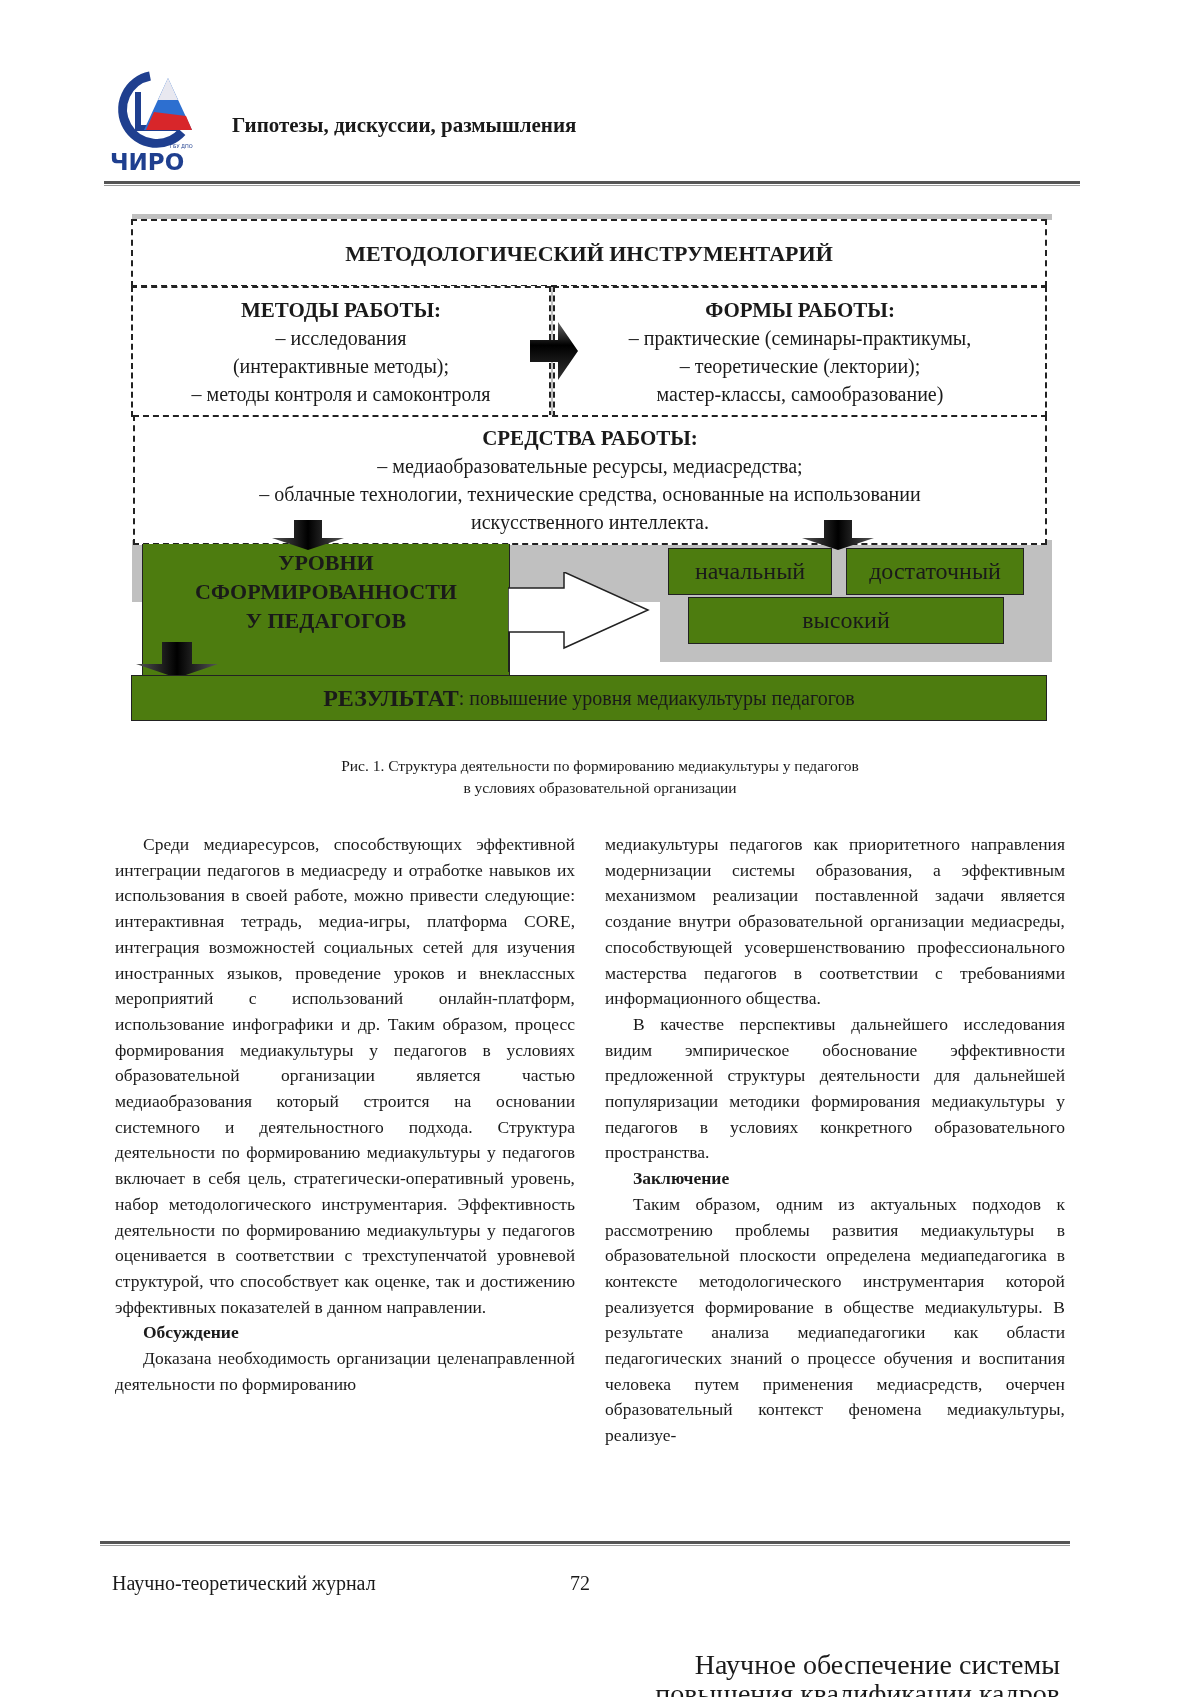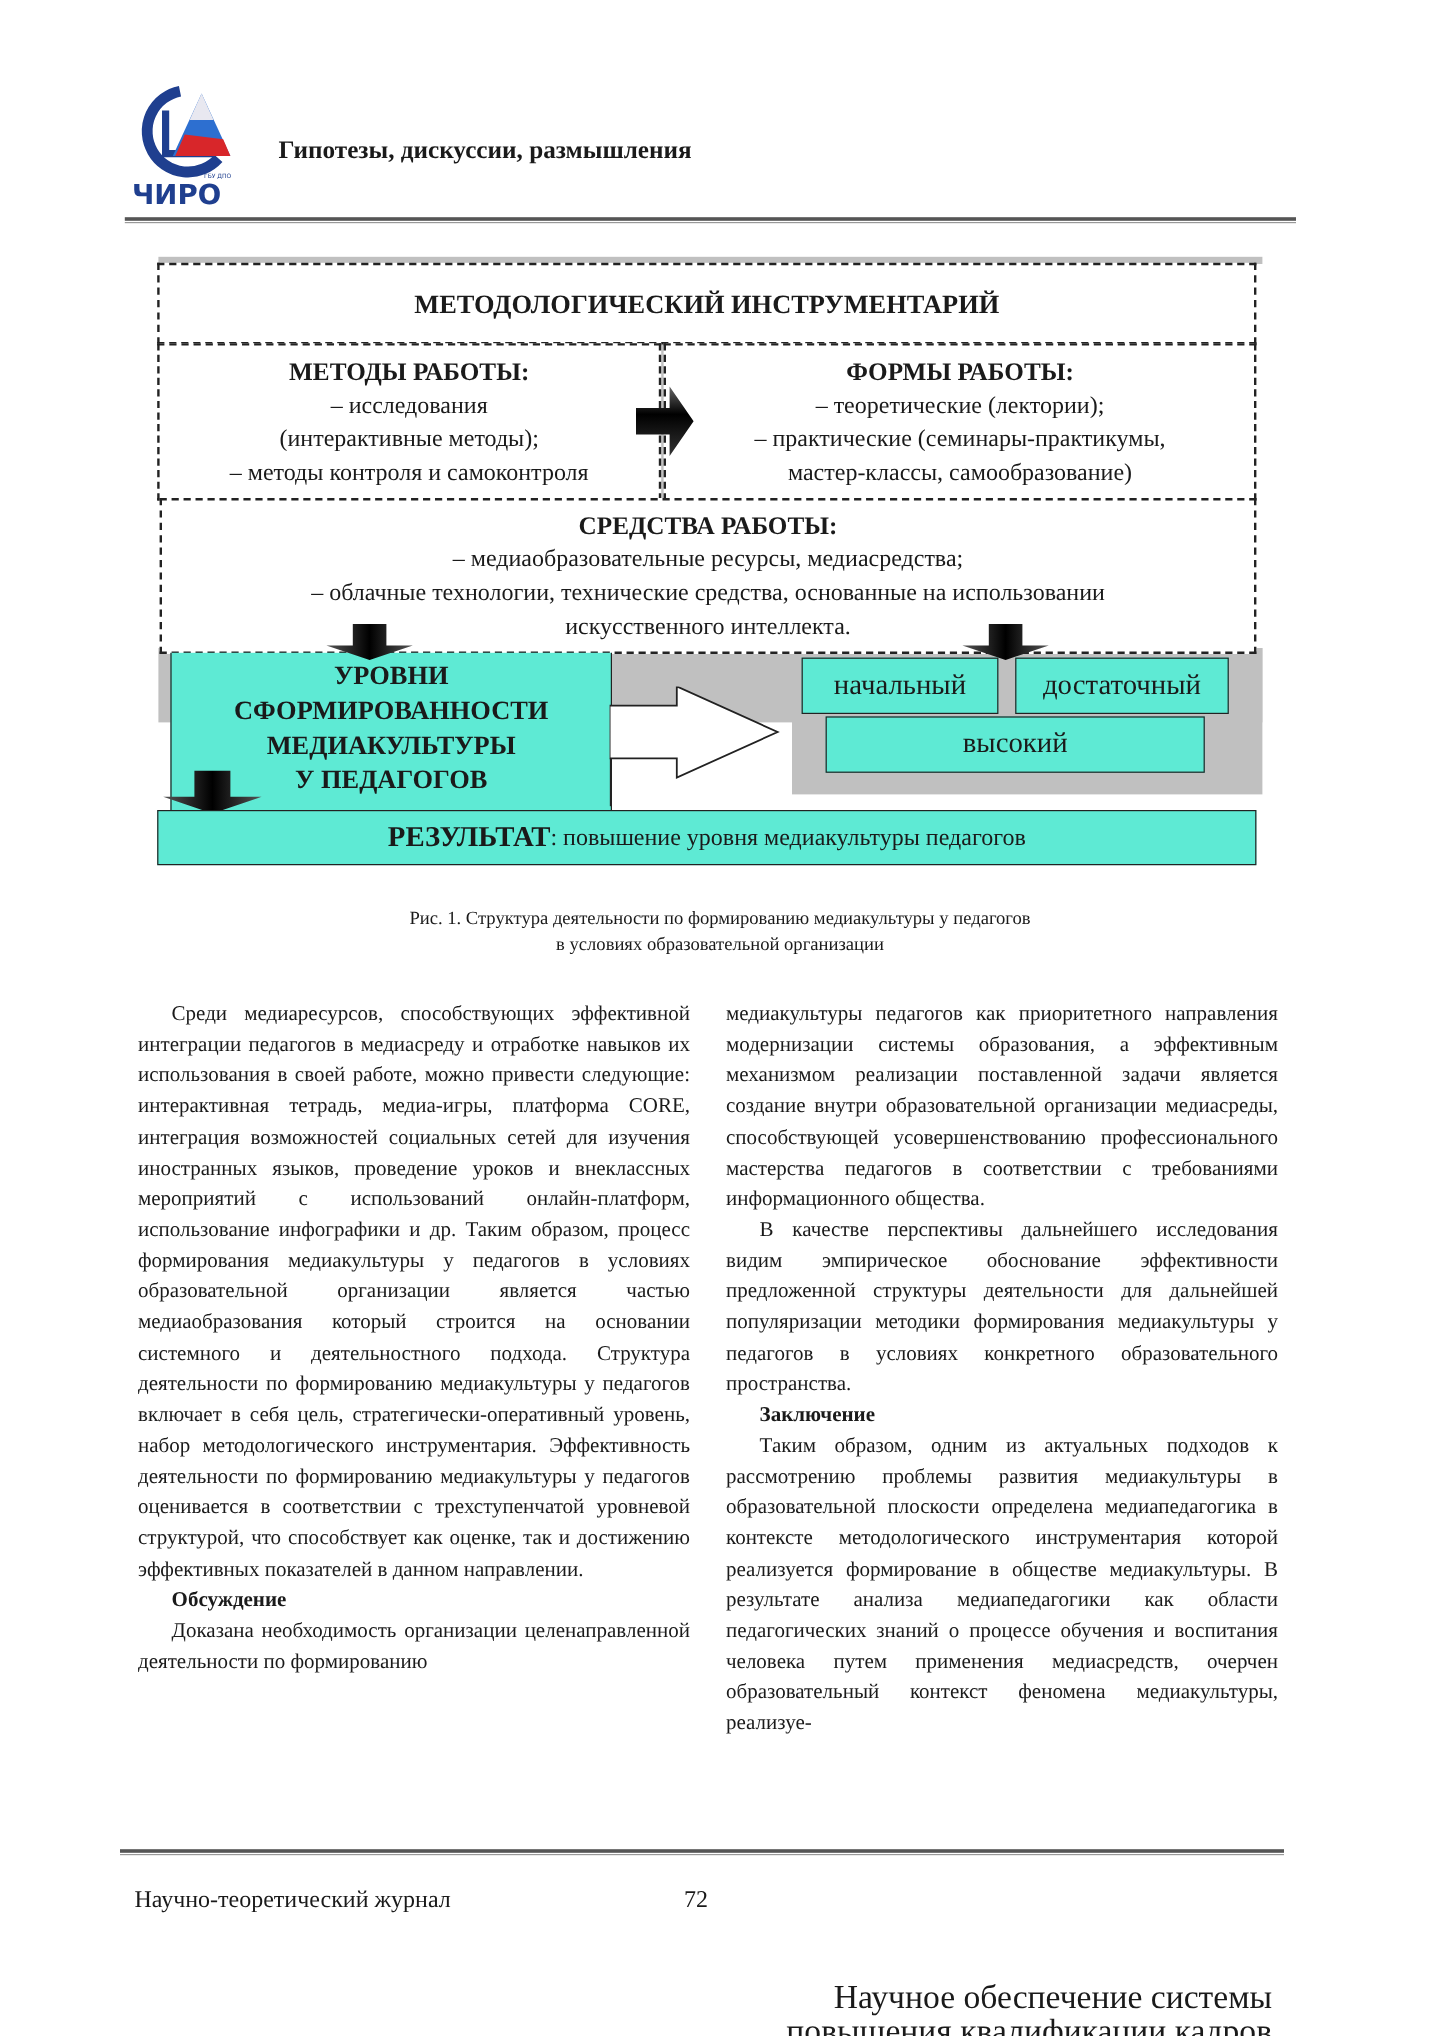--- a/index.html
+++ b/index.html
@@ -9,21 +9,21 @@
   
   .logo { position: absolute; left: 110px; top: 70px; width: 90px; height: 106px; }
   .running-title { position: absolute; left: 232px; top: 113px; font-size: 21px; font-weight: bold; }
   .rule-top { position: absolute; left: 104px; top: 181px; width: 976px; height: 3px; background: #555; }
   .rule-top2 { position: absolute; left: 104px; top: 185px; width: 976px; height: 1px; background: #999; }
 
   
   .fig { position: absolute; left: 0; top: 0; width: 1200px; height: 740px; }
   .gray { position: absolute; background: #c0c0c0; }
   .dbox { position: absolute; border: 2px dashed #222; background: #fff; box-sizing: border-box; }
-  .sbox { position: absolute; border: 1.5px solid #222; background: #5eead4; box-sizing: border-box; }
+  .sbox { position: absolute; border: 1.5px solid #222; background: #4d7c0f; box-sizing: border-box; }
   .fig-title { position: absolute; left: 0; right: 0; text-align: center; font-weight: bold; font-size: 22px; }
   .cell { position: absolute; text-align: center; font-size: 20px; line-height: 28px; }
   .cell .h { font-weight: bold; font-size: 21px; }
   .levels-title { font-weight: bold; font-size: 22px; line-height: 29px; text-align: center; }
   .lvl { display: flex; align-items: center; justify-content: center; font-size: 24px; text-align: center; }
   .result { display: flex; align-items: center; justify-content: center; font-size: 20px; }
   .result b { font-size: 24px; }
 
   .caption { position: absolute; left: 0; width: 1200px; top: 755px; text-align: center;
              font-size: 15.5px; line-height: 22px; }
@@ -78,22 +78,22 @@
       <div class="h">МЕТОДЫ РАБОТЫ:</div>
       <div>– исследования</div>
       <div>(интерактивные методы);</div>
       <div>– методы контроля и самоконтроля</div>
     </div>
   </div>
 
   <div class="dbox" style="left:553px; top:286px; width:494px; height:131px;">
     <div class="cell" style="left:0; right:0; top:8px;">
       <div class="h">ФОРМЫ РАБОТЫ:</div>
+      <div>– практические (семинары-практикумы,</div>
       <div>– теоретические (лектории);</div>
-      <div>– практические (семинары-практикумы,</div>
       <div>мастер-классы, самообразование)</div>
     </div>
   </div>
 
   <svg style="position:absolute; left:528px; top:320px;" width="52" height="62">
     <defs>
       <linearGradient id="ag" x1="0" y1="0" x2="0" y2="1">
         <stop offset="0" stop-color="#666"></stop>
           <stop offset="0.4" stop-color="#000"></stop>
           <stop offset="1" stop-color="#333"></stop>
@@ -108,21 +108,20 @@
       <div>– медиаобразовательные ресурсы, медиасредства;</div>
       <div>– облачные технологии, технические средства, основанные на использовании</div>
       <div>искусственного интеллекта.</div>
     </div>
   </div>
 
   <div class="sbox" style="left:142px; top:544px; width:368px; height:134px; border-top:none;">
     <div style="position:absolute; left:0; right:0; top:4px;">
       <div class="levels-title">УРОВНИ</div>
       <div class="levels-title">СФОРМИРОВАННОСТИ</div>
-      <div class="levels-title">МЕДИАКУЛЬТУРЫ</div>
       <div class="levels-title">У ПЕДАГОГОВ</div>
     </div>
   </div>
 
   <svg style="position:absolute; left:508px; top:572px;" width="150" height="100">
     <polygon points="0,16 56,16 56,0 140,38 56,76 56,60 0,60" fill="#fff" stroke="#222" stroke-width="1.5"></polygon>
     <rect x="0" y="60" width="2" height="40" fill="#222"></rect>
   </svg>
 
   <div class="sbox lvl" style="left:668px; top:548px; width:164px; height:47px;">начальный</div>

